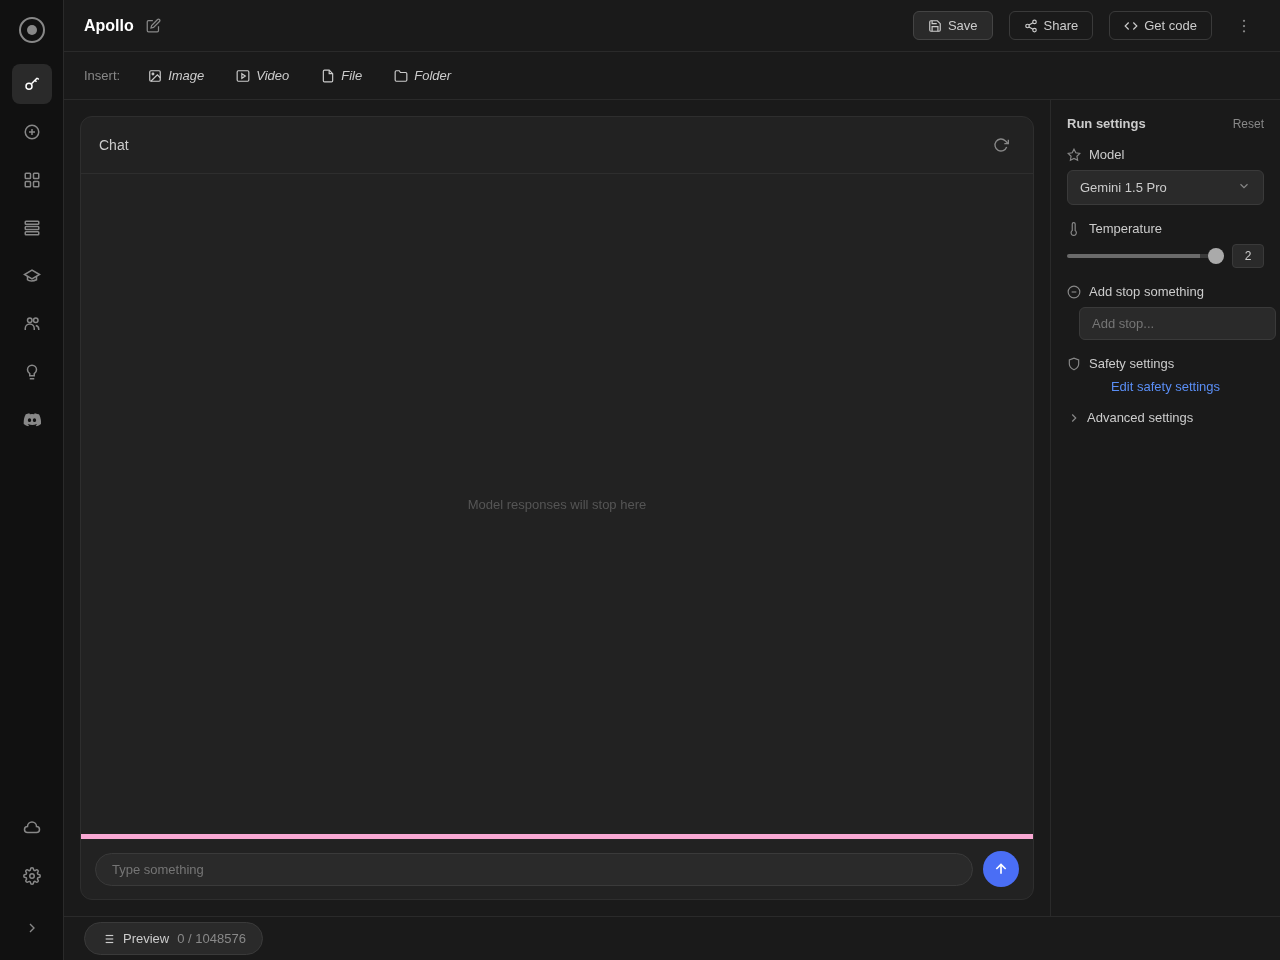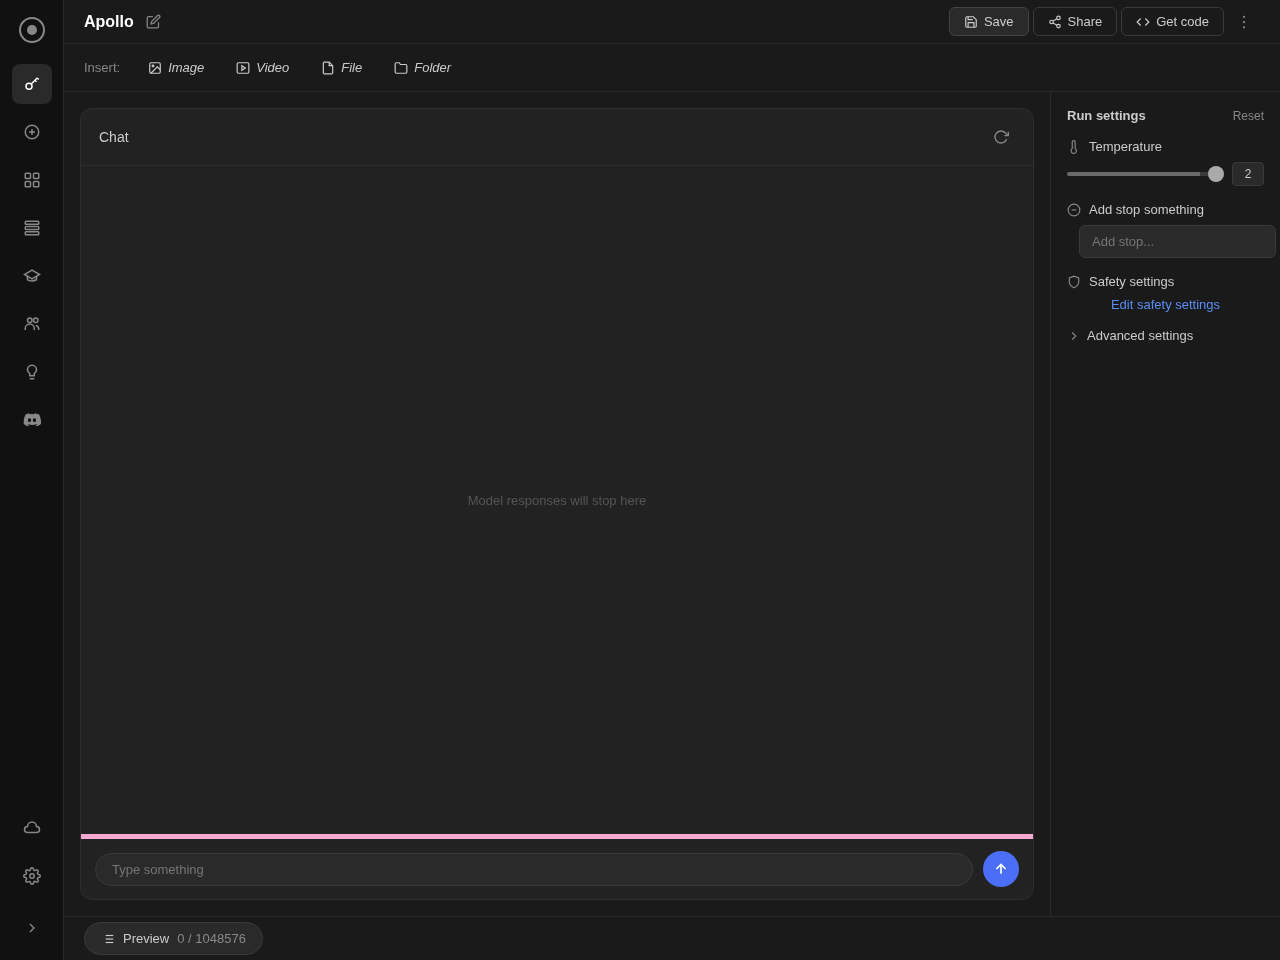--- a/index.html
+++ b/index.html
@@ -52,21 +52,21 @@
     
     .main {
       flex: 1;
       display: flex;
       flex-direction: column;
       min-width: 0;
     }
 
     
     .topbar {
-      height: 44px;
+      height: 52px;
       background: #1a1a1a;
       border-bottom: 1px solid #2a2a2a;
       display: flex;
       align-items: center;
       padding: 0 20px;
       gap: 12px;
     }
     .topbar-title {
       font-size: 16px;
       font-weight: 600;
@@ -75,21 +75,21 @@
     .topbar-edit-icon {
       color: #888;
       cursor: pointer;
       display: flex;
       align-items: center;
     }
     .topbar-spacer { flex: 1; }
     .topbar-actions {
       display: flex;
       align-items: center;
-      gap: 4px;
+      gap: 16px;
     }
     .topbar-btn {
       display: flex;
       align-items: center;
       gap: 6px;
       padding: 6px 14px;
       border-radius: 6px;
       border: 1px solid #3a3a3a;
       background: transparent;
       color: #ccc;
@@ -622,20 +622,38 @@
           </div>
         </div>
       </div>
 
       <div class="right-panel">
         <div class="right-panel-header">
           <span class="right-panel-title">Run settings</span>
           <button class="right-panel-reset">Reset</button>
         </div>
 
+        <div class="setting-section">
+          <div class="setting-label-row">
+            <span class="setting-icon">
+              <svg width="14" height="14" viewBox="0 0 24 24" fill="none" stroke="currentColor" stroke-width="2">
+                <polygon points="12 2 15.09 8.26 22 9.27 17 14.14 18.18 21.02 12 17.77 5.82 21.02 7 14.14 2 9.27 8.91 8.26 12 2"></polygon>
+              </svg>
+            </span>
+            <span class="setting-label">Model</span>
+          </div>
+          <div class="model-select">
+            <span>Gemini 1.5 Pro</span>
+            <span class="model-select-arrow">
+              <svg width="14" height="14" viewBox="0 0 24 24" fill="none" stroke="currentColor" stroke-width="2">
+                <polyline points="6 9 12 15 18 9"></polyline>
+              </svg>
+            </span>
+          </div>
+        </div>
 
         <div class="setting-section">
           <div class="setting-label-row">
             <span class="setting-icon">
               <svg width="14" height="14" viewBox="0 0 24 24" fill="none" stroke="currentColor" stroke-width="2">
                 <path d="M14 14.76V3.5a2.5 2.5 0 00-5 0v11.26a4.5 4.5 0 105 0z"></path>
               </svg>
             </span>
             <span class="setting-label">Temperature</span>
           </div>

